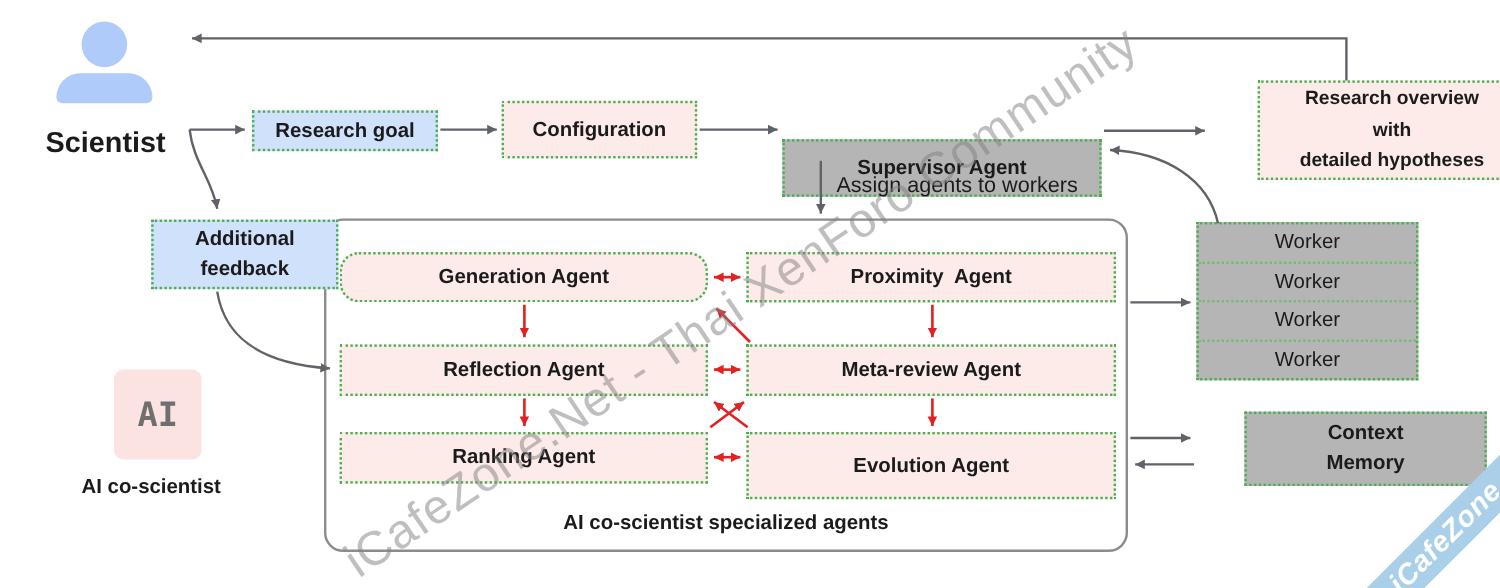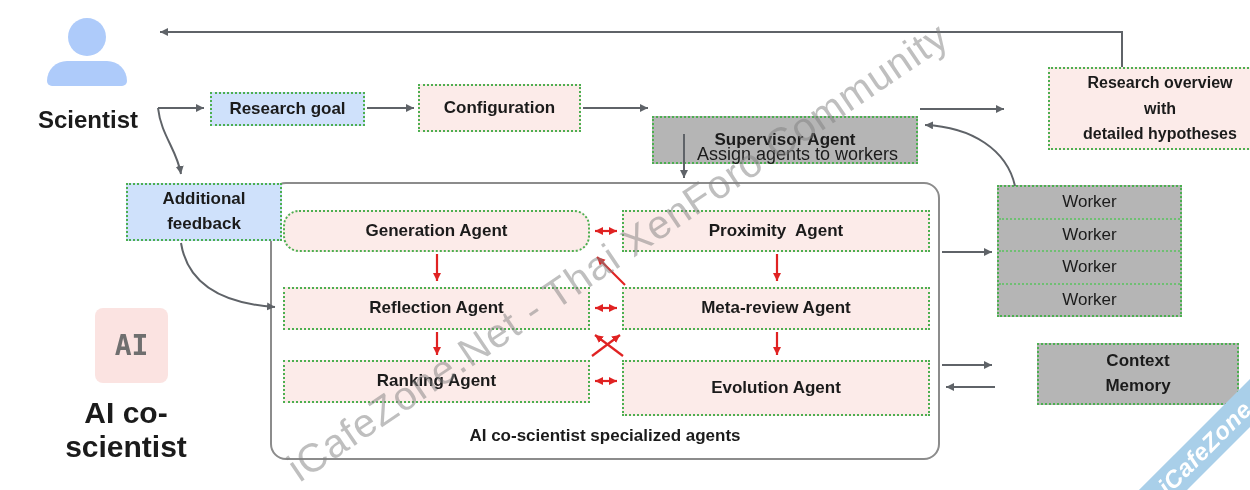--- a/index.html
+++ b/index.html
@@ -119,21 +119,21 @@
     <div class="worker-row">Worker</div>
     <div class="worker-row">Worker</div>
     <div class="worker-row">Worker</div>
     <div class="worker-row">Worker</div>
   </div>
 
   <div class="box gray multiline" style="left:997px;top:343px;width:202px;height:62px;">Context
 Memory</div>
 
   <div id="ai-badge">AI</div>
-  <div class="actor-label" style="left:30px;top:396px;width:192px;font-size:30px;">AI co-scientist</div>
+  <div class="actor-label" style="left:30px;top:396px;width:192px;font-size:17px;">AI co-scientist</div>
 
   <svg id="arrows" viewBox="0 0 1250 490">
     <defs>
       <marker id="mg" markerUnits="userSpaceOnUse" markerWidth="11" markerHeight="11" refX="8" refY="4" orient="auto">
         <path d="M0,0 L8,4 L0,8 Z" fill="#5f6368"></path>
       </marker>
       <marker id="mr" markerUnits="userSpaceOnUse" markerWidth="11" markerHeight="11" refX="8" refY="4" orient="auto-start-reverse">
         <path d="M0,0 L8,4 L0,8 Z" fill="#e02222"></path>
       </marker>
     </defs>

